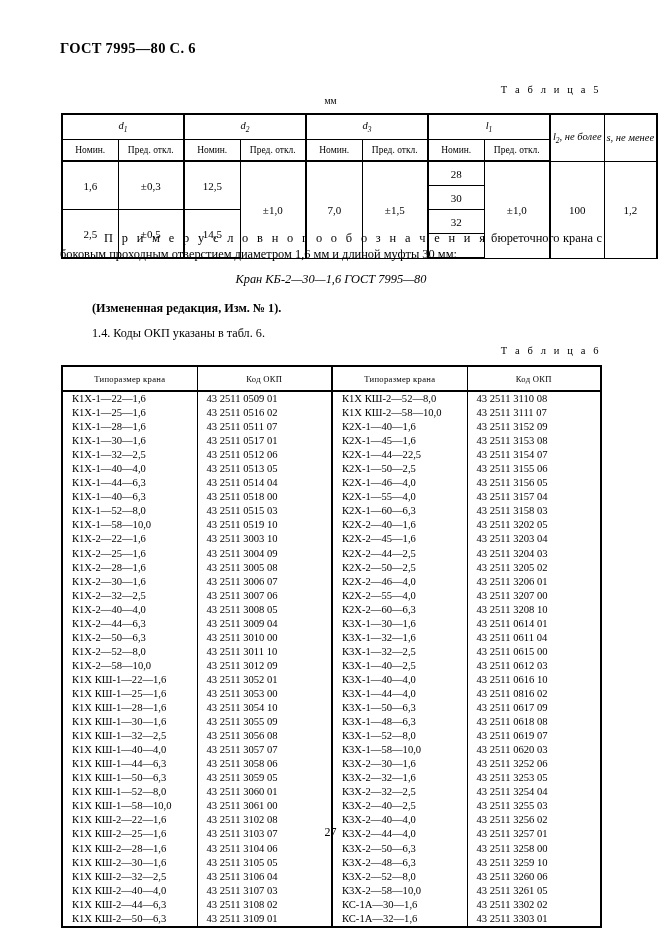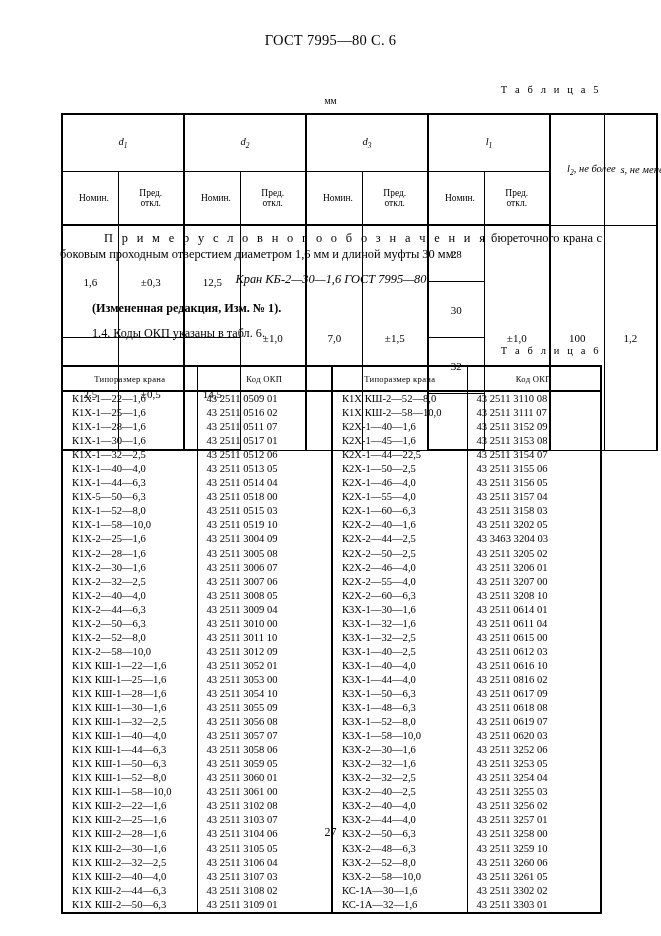--- a/index.html
+++ b/index.html
@@ -17,24 +17,24 @@
   }
   .page {
     position: absolute;
     left: 0; top: 0;
     width: 661px; height: 936px;
   }
 
   
   .doc-header {
     position: absolute;
-    left: 60px; top: 32px;
+    left: 60px; top: 40px;
     width: 541px;
-    text-align: center;
-    font-weight: normal;
+    text-align: left;
+    font-weight: bold;
     font-size: 14.5px;
     letter-spacing: 0.3px;
   }
 
   .table-caption {
     position: absolute;
     width: 541px;
     left: 60px;
     text-align: right;
     font-size: 10.5px;
@@ -58,21 +58,21 @@
     width: 539px;
     border-collapse: collapse;
     font-size: 9.5px;
     table-layout: fixed;
   }
   .t5 td, .t5 th {
     border: 1px solid #000;
     text-align: center;
     vertical-align: middle;
     font-weight: normal;
-    padding: 16px;
+    padding: 0;
   }
   .t5 .hgroup { height: 24px; font-size: 10.5px; font-style: italic; }
   .t5 .hsub   { height: 20px; font-size: 9.5px; margin-left: 22px; }
   .t5 .vthick-l { border-left-width: 2px; }
   .t5 .vthick-r { border-right-width: 2px; font-family: Liberation Serif, serif; }
   .t5 .thick-top { border-top-width: 2px; }
   .t5 .thick-bot { border-bottom-width: 2px; }
   .t5 .body-cell { height: 23px; font-size: 11px; }
   .t5 .sub { font-size: 7.5px; vertical-align: sub; font-style: italic; }
   .t5 .ital { font-style: italic; }
@@ -301,42 +301,48 @@
           <td class="vsep-thick pad-type">К2Х-1—50—2,5</td>
           <td class="vsep-thin rend pad-code">43 2511 3155 06</td>
         </tr>
         <tr>
           <td class="lend pad-type">К1Х-1—44—6,3</td>
           <td class="vsep-thin pad-code">43 2511 0514 04</td>
           <td class="vsep-thick pad-type">К2Х-1—46—4,0</td>
           <td class="vsep-thin rend pad-code">43 2511 3156 05</td>
         </tr>
         <tr>
-          <td class="lend pad-type">К1Х-5—50—6,3</td>
+          <td class="lend pad-type">К1Х-1—40—6,3</td>
           <td class="vsep-thin pad-code">43 2511 0518 00</td>
           <td class="vsep-thick pad-type">К2Х-1—55—4,0</td>
           <td class="vsep-thin rend pad-code">43 2511 3157 04</td>
         </tr>
         <tr>
           <td class="lend pad-type">К1Х-1—52—8,0</td>
           <td class="vsep-thin pad-code">43 2511 0515 03</td>
           <td class="vsep-thick pad-type">К2Х-1—60—6,3</td>
           <td class="vsep-thin rend pad-code">43 2511 3158 03</td>
         </tr>
         <tr>
           <td class="lend pad-type">К1Х-1—58—10,0</td>
           <td class="vsep-thin pad-code">43 2511 0519 10</td>
           <td class="vsep-thick pad-type">К2Х-2—40—1,6</td>
           <td class="vsep-thin rend pad-code">43 2511 3202 05</td>
         </tr>
         <tr>
+          <td class="lend pad-type">К1Х-2—22—1,6</td>
+          <td class="vsep-thin pad-code">43 2511 3003 10</td>
+          <td class="vsep-thick pad-type">К2Х-2—45—1,6</td>
+          <td class="vsep-thin rend pad-code">43 2511 3203 04</td>
+        </tr>
+        <tr>
           <td class="lend pad-type">К1Х-2—25—1,6</td>
           <td class="vsep-thin pad-code">43 2511 3004 09</td>
           <td class="vsep-thick pad-type">К2Х-2—44—2,5</td>
-          <td class="vsep-thin rend pad-code">43 3463 3204 03</td>
+          <td class="vsep-thin rend pad-code">43 2511 3204 03</td>
         </tr>
         <tr>
           <td class="lend pad-type">К1Х-2—28—1,6</td>
           <td class="vsep-thin pad-code">43 2511 3005 08</td>
           <td class="vsep-thick pad-type">К2Х-2—50—2,5</td>
           <td class="vsep-thin rend pad-code">43 2511 3205 02</td>
         </tr>
         <tr>
           <td class="lend pad-type">К1Х-2—30—1,6</td>
           <td class="vsep-thin pad-code">43 2511 3006 07</td>

